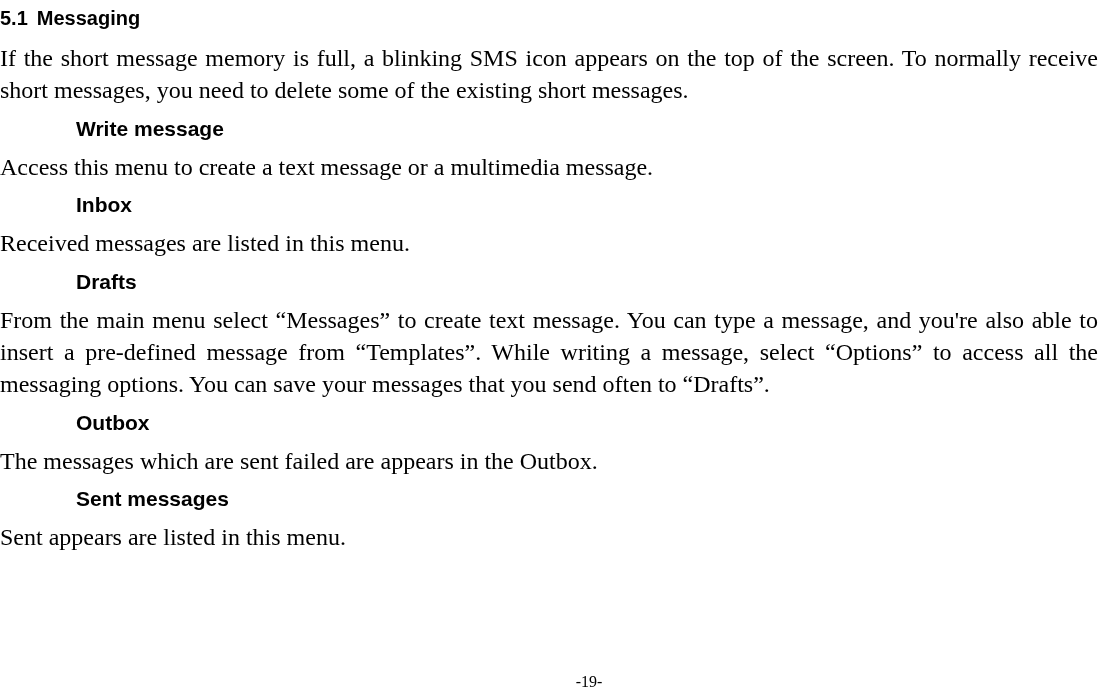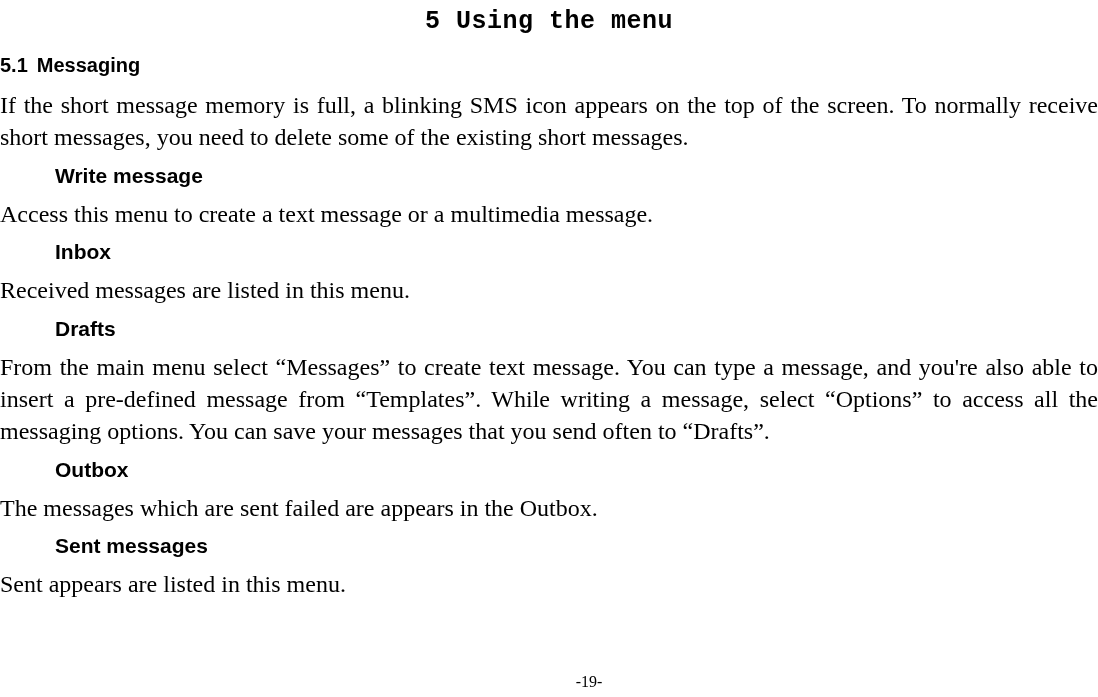--- a/index.html
+++ b/index.html
@@ -31,21 +31,21 @@
     margin: 0 0 12px 0;
   }
   .section-heading .num {
     display: inline-block;
     margin-right: 9px;
   }
   .subheading {
     font-family: Arial, Helvetica, sans-serif;
     font-weight: bold;
     font-size: 21px;
-    margin: 8px 0 10px 55px;
+    margin: 8px 0 10px 76px;
   }
   .para {
     font-size: 24px;
     line-height: 1.35;
     margin: 0 0 10px 0;
     text-align: justify;
   }
   .bold {
     font-weight: normal;
   }
@@ -57,21 +57,20 @@
     text-align: center;
     font-size: 16px;
     font-family: "Times New Roman", Times, serif;
     padding-left: 40px;
   }
 </style>
 </head>
 <body>
 
 <div class="page">
-  <h1 class="title">5  Using the menu</h1>
 
   <div class="section-heading">
     <span class="num">5.1</span><span>Messaging</span>
   </div>
 
   <p class="para">If the short message memory is full, a blinking SMS icon appears on the top of the screen. To normally receive short messages, you need to delete some of the existing short messages.</p>
 
   <div class="subheading">Write message</div>
   <p class="para">Access this menu to create a text message or a multimedia message.</p>
 

